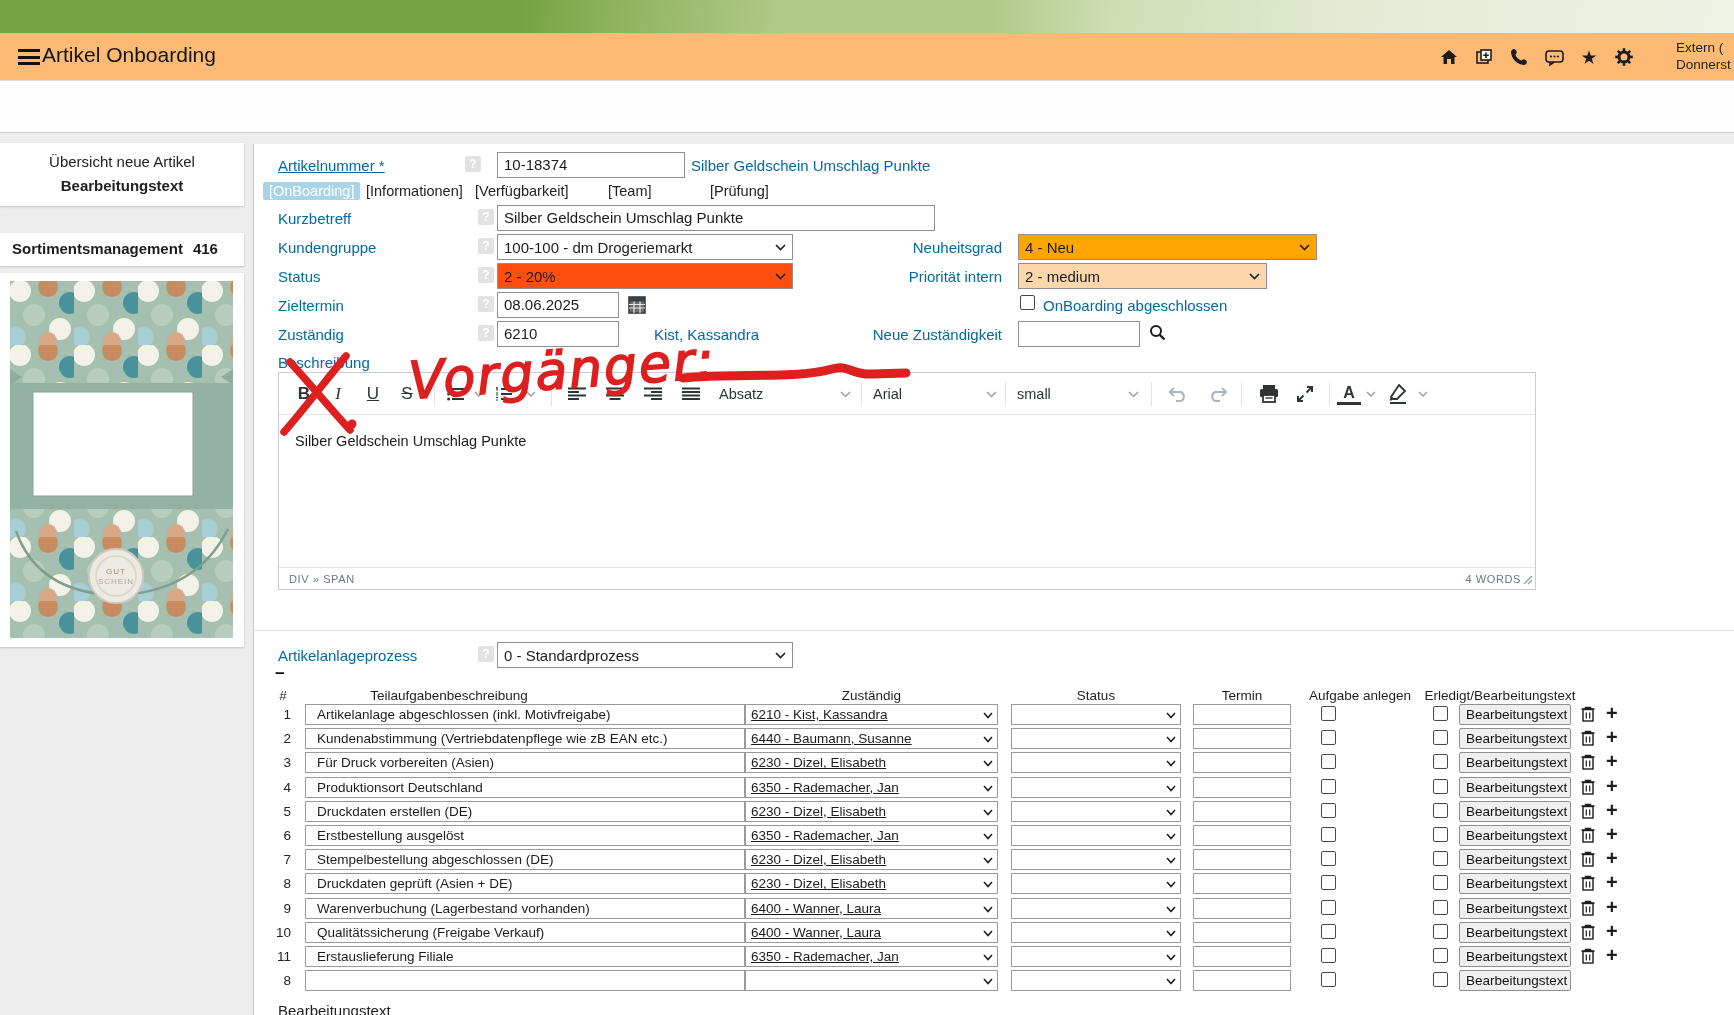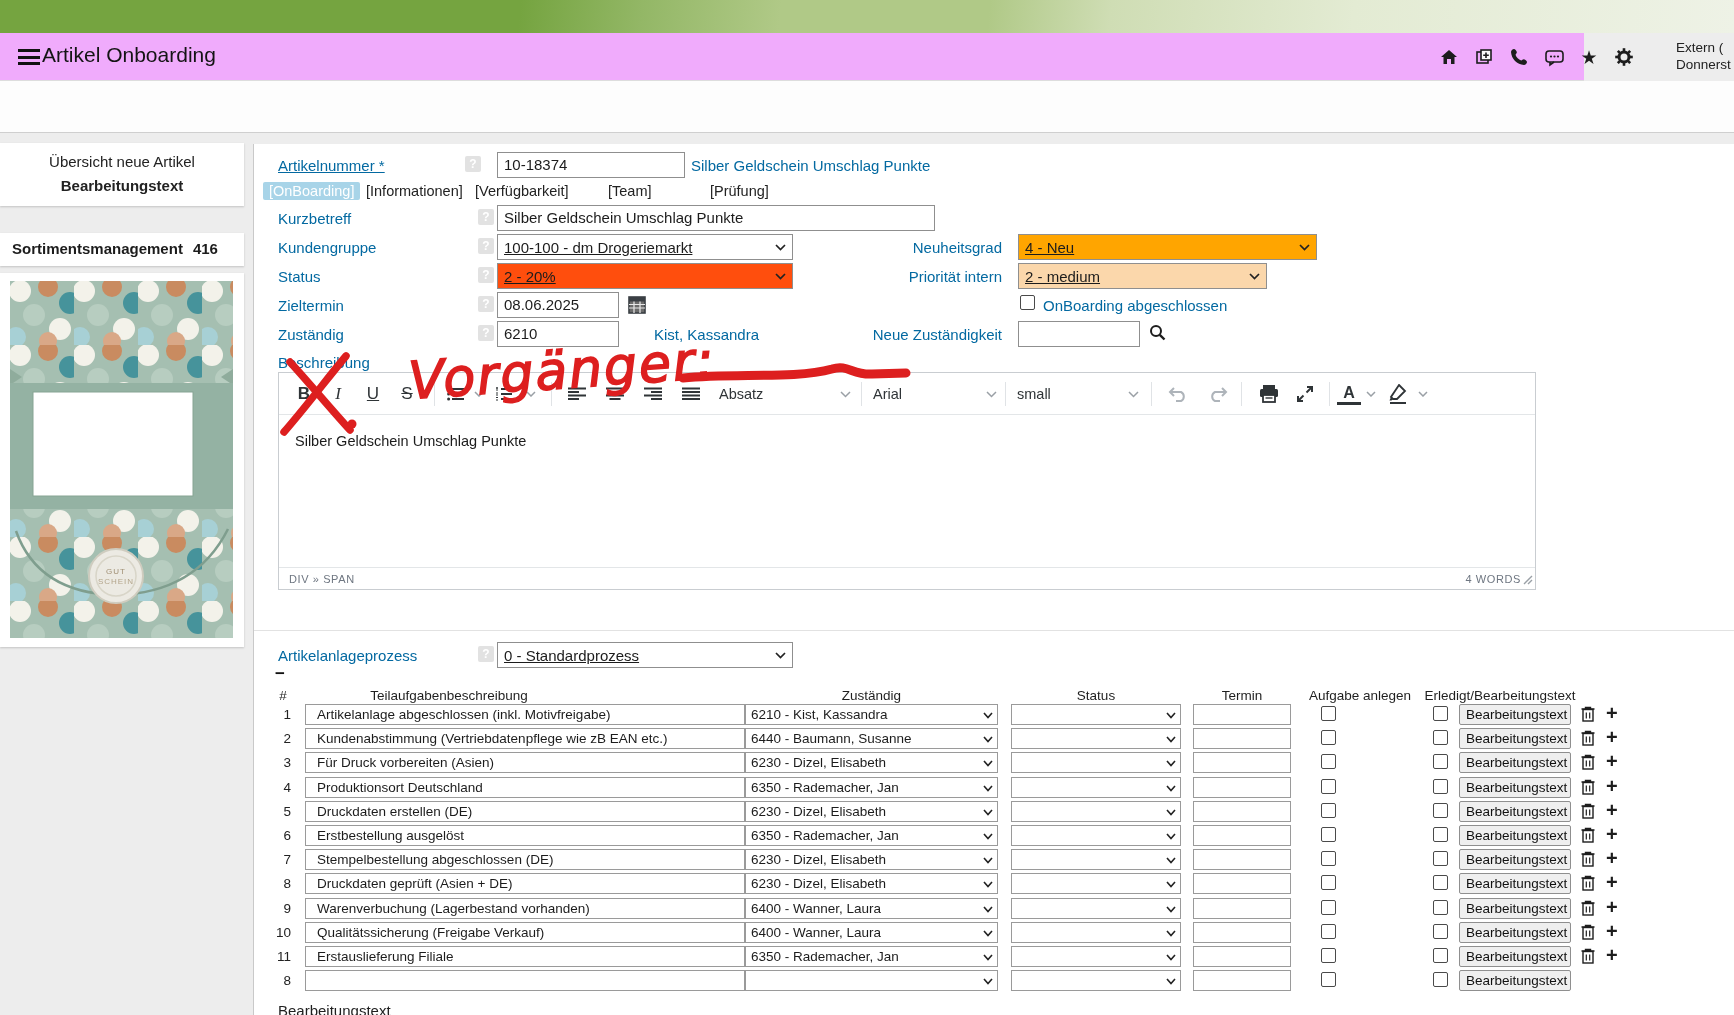--- a/index.html
+++ b/index.html
@@ -10,21 +10,21 @@
     position:relative;
   }
   .abs { position:absolute; }
 
   
   .green-bar { left:0; top:0; width:1734px; height:33px;
     background:linear-gradient(96deg,#75a440 0%,#75a440 30%,#93b766 37%,#b0c987 45%,#b0c987 57%,#cfddb4 64%,#e3ebd3 78%,#eef2e6 100%);
   }
 
   
-  .app-header { left:0; top:33px; width:1584px; height:48px; background:#f0abfc; border-bottom:1px solid #ddd; }
+  .app-header { left:0; top:33px; width:1734px; height:48px; background:#fdba74; border-bottom:1px solid #ddd; }
   .hamburger { left:18px; top:16px; width:22px; height:16px; cursor:pointer; }
   .hamburger i { display:block; height:3px; background:#111; margin-bottom:3.5px; }
   .app-title { left:42px; top:10px; font-size:21px; color:#141414; }
   .hicons { left:1438px; top:13px; display:flex; gap:13px; }
   .hicon { width:22px; height:22px; display:flex; align-items:center; justify-content:center; cursor:pointer; color:#1d1d1d; }
   .hicon svg { display:block; }
   .star-glyph { font-size:19px; line-height:1; color:#1d1d1d; }
   .huser { left:1676px; top:6px; width:140px; font-size:13.5px; line-height:17px; color:#222; white-space:nowrap; }
 
   
@@ -50,21 +50,21 @@
   .gap-strip { left:253px; top:133px; width:1481px; height:11px; background:#ededed; }
   .main { left:253px; top:144px; width:1481px; height:871px; background:#fff; border-left:1px solid #c9c9c9; overflow:hidden; }
   .flabel { position:absolute; font-size:15px; color:#0369a1; white-space:nowrap; }
   .flabel.r { text-align:right; width:200px; }
   .ulabel { text-decoration:underline; }
   .qbox { position:absolute; width:16px; height:16px; background:#e2e2e2; color:#fff; font-size:12px; font-weight:bold;
           text-align:center; line-height:16px; border-radius:2px; cursor:pointer; }
   .finput { position:absolute; height:26px; border:1px solid #8f8f8f; background:#fff; font-size:15px;
           line-height:24px; padding:0 6px; white-space:nowrap; overflow:hidden; cursor:text; }
   .fselect { position:absolute; height:26px; border:1px solid #8f8f8f; background:#fff; font-size:15px;
-          display:flex; align-items:center; padding:0 22px 0 6px; white-space:nowrap; cursor:pointer;text-decoration:underline; }
+          display:flex; align-items:center; padding:0 22px 0 6px; white-space:nowrap; cursor:pointer; }
   .fselect .chev { position:absolute; right:6px; top:9px; }
   .tabs-tab { position:absolute; font-size:14.5px; color:#222; cursor:pointer; white-space:nowrap; }
   .tab-active { background:#a8d4e8; color:#fff; padding:1px 6px; border-radius:2px; }
   .cbox { position:absolute; width:15px; height:15px; border:1px solid #4a4a4a; background:#fff; border-radius:2px; cursor:pointer; }
 
   
   .editor { position:absolute; left:24px; top:228px; width:1258px; height:218px; border:1px solid #c9cdd1; background:#fff; }
   .ed-toolbar { position:absolute; left:0; top:0; width:100%; height:42px; border-bottom:1px solid #e3e6e8; }
   .edb { position:absolute; top:8px; height:26px; display:flex; align-items:center; justify-content:center;
          color:#2f3437; cursor:pointer; background:none; border:none; padding:0; font-family:"Liberation Sans",sans-serif; }
@@ -80,21 +80,21 @@
   .hr-line { position:absolute; left:0; top:486px; width:1481px; border-top:1px solid #e2e2e2; }
   .minusbtn { position:absolute; left:21px; top:523px; font-size:17px; font-weight:bold; color:#111; cursor:pointer; line-height:14px; }
   .ptable { position:absolute; left:21px; top:544px; width:1460px; height:322px; }
   .phead span { position:absolute; top:0; font-size:13.5px; color:#1f1f1f; text-align:center; white-space:nowrap; }
   .prows { position:absolute; left:0; top:15px; width:1460px; }
   .prow { position:relative; height:24.2px; width:1460px; }
   .pnum { position:absolute; left:0; top:4px; width:16px; text-align:right; font-size:13.5px; color:#222; }
   .tinput { position:absolute; top:1px; height:21px; border:1px solid #9a9a9a; background:#fff; font-size:13.5px;
             line-height:19px; padding:0 5px; white-space:nowrap; overflow:hidden; cursor:text; }
   .tsel { position:absolute; top:1px; height:21px; border:1px solid #9a9a9a; background:#fff; font-size:13.5px;
-            display:flex; align-items:center; padding:0 18px 0 5px; white-space:nowrap; overflow:hidden; cursor:pointer; }
+            display:flex; align-items:center; padding:0 18px 0 5px; white-space:nowrap; overflow:hidden; cursor:pointer;text-decoration:underline; }
   .tsel .chev { position:absolute; right:4px; top:7px; }
   .task   { left:30px;  width:440px;padding-left:11px; }
   .zsel   { left:470px; width:253px; }
   .ssel   { left:736px; width:170px; }
   .termin { left:918px; width:98px; }
   .cb1 { left:1046px; top:3px; } .cb2 { left:1158px; top:3px; }
   .cbr { position:absolute; width:15px; height:15px; border:1px solid #4a4a4a; background:#fff; border-radius:2px; cursor:pointer; }
   .bearb { position:absolute; left:1184px; top:1px; width:112px; height:21px; background:#efefef; border:1px solid #8f8f8f;
            font-size:13.5px; color:#111; font-family:"Liberation Sans",sans-serif; cursor:pointer; border-radius:2px; }
   .ricon { position:absolute; cursor:pointer; color:#1d1d1d; }

